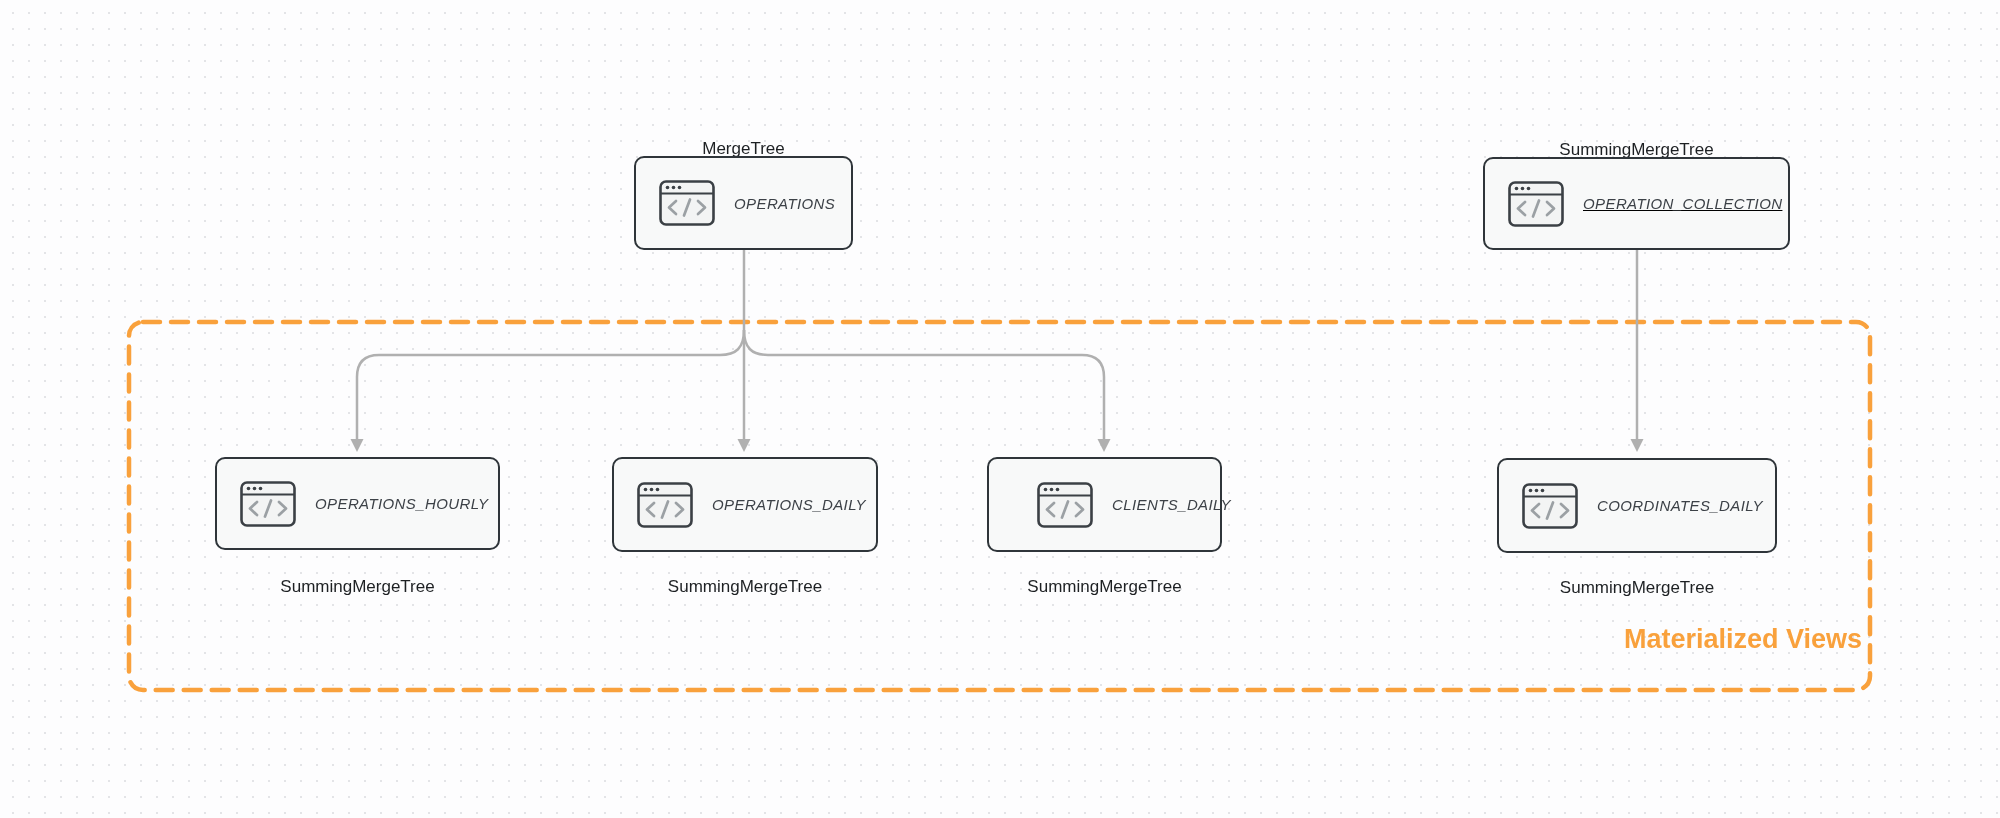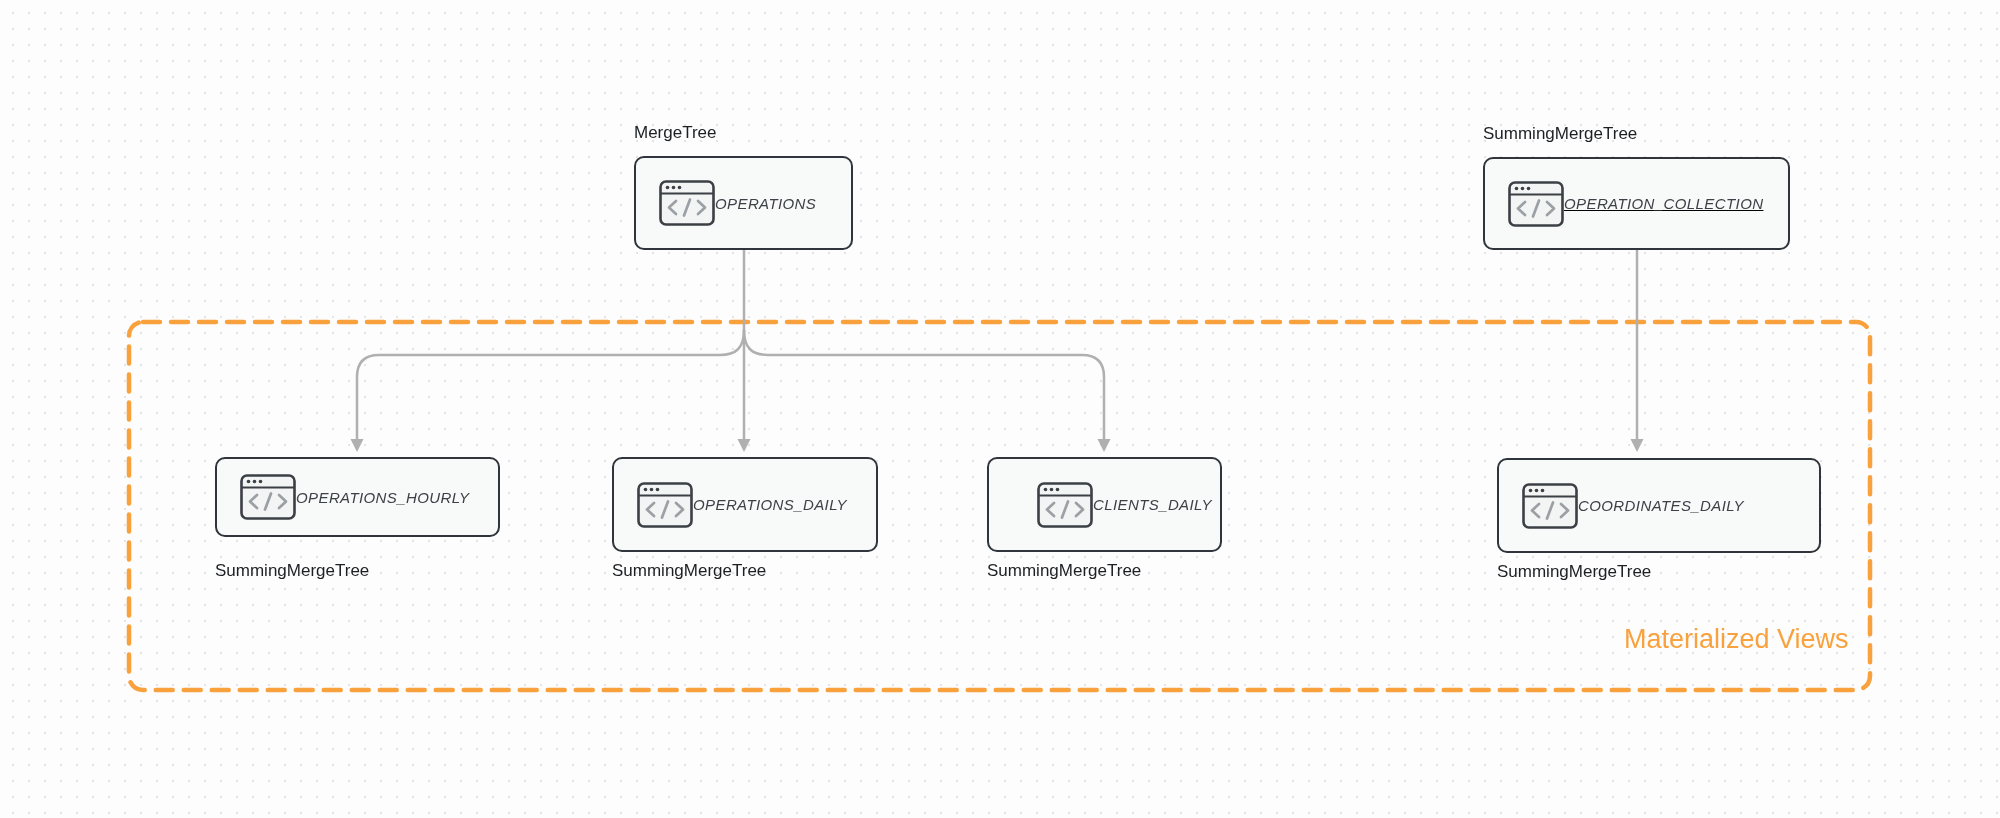--- a/index.html
+++ b/index.html
@@ -22,47 +22,49 @@
     left: 0; top: 0;
     width: 2000px; height: 818px;
     pointer-events: none;
   }
 
   .node {
     position: absolute;
     display: flex;
     align-items: center;
     padding-left: 23px;
+    gap: 19px;
     background: #f8f9f9;
     border: 2.5px solid #2f353a;
     border-radius: 10px;
   }
   .node-title {
     font-style: italic;
     font-weight: 500;
     font-size: 15px;
     letter-spacing: 0.4px;
     color: #3c4147;
     white-space: nowrap;
   }
   .icon-window { flex: 0 0 auto; display: block; }
 
   .engine-label {
     position: absolute;
-    text-align: left;
+    text-align: center;
     font-size: 17px;
     font-weight: 500;
     color: #1d2023;
     white-space: nowrap;
+    margin-top: 16px;
   }
 
   .group-label {
     position: absolute;
     font-size: 27px;
-    font-weight: 400;
+    font-weight: 700;
     color: #f9a13c;
     white-space: nowrap;
   }
 </style>
 </head>
 <body>
 
 <div class="canvas">
 
   <svg width="0" height="0" style="position:absolute">
@@ -105,42 +107,42 @@
     <span class="node-title">OPERATIONS</span>
   </div>
 
   <div class="node" style="left:1483px; top:157px; width:307px; height:93px;text-decoration:underline;">
     <svg class="icon-window" width="56" height="46" viewBox="0 0 56 46">
         <use href="#code-window"></use>
       </svg>
     <span class="node-title">OPERATION_COLLECTION</span>
   </div>
 
-  <div class="node" style="left:215px; top:457px; width:285px; height:80px;">
+  <div class="node" style="left:215px; top:457px; width:285px; height:93px;">
     <svg class="icon-window" width="56" height="46" viewBox="0 0 56 46">
         <use href="#code-window"></use>
       </svg>
     <span class="node-title">OPERATIONS_HOURLY</span>
   </div>
 
   <div class="node" style="left:612px; top:457px; width:266px; height:95px;">
     <svg class="icon-window" width="56" height="46" viewBox="0 0 56 46">
         <use href="#code-window"></use>
       </svg>
     <span class="node-title">OPERATIONS_DAILY</span>
   </div>
 
   <div class="node" style="left:987px; top:457px; width:235px; height:95px;padding-left:48px;">
     <svg class="icon-window" width="56" height="46" viewBox="0 0 56 46">
         <use href="#code-window"></use>
       </svg>
     <span class="node-title">CLIENTS_DAILY</span>
   </div>
 
-  <div class="node" style="left:1497px; top:458px; width:324px; height:95px;">
+  <div class="node" style="left:1497px; top:458px; width:280px; height:95px;">
     <svg class="icon-window" width="56" height="46" viewBox="0 0 56 46">
         <use href="#code-window"></use>
       </svg>
     <span class="node-title">COORDINATES_DAILY</span>
   </div>
 
   <div class="engine-label" style="left:215px; top:561px; width:285px;">SummingMergeTree</div>
   <div class="engine-label" style="left:612px; top:561px; width:266px;">SummingMergeTree</div>
   <div class="engine-label" style="left:987px; top:561px; width:235px;">SummingMergeTree</div>
   <div class="engine-label" style="left:1497px; top:562px; width:280px;">SummingMergeTree</div>

